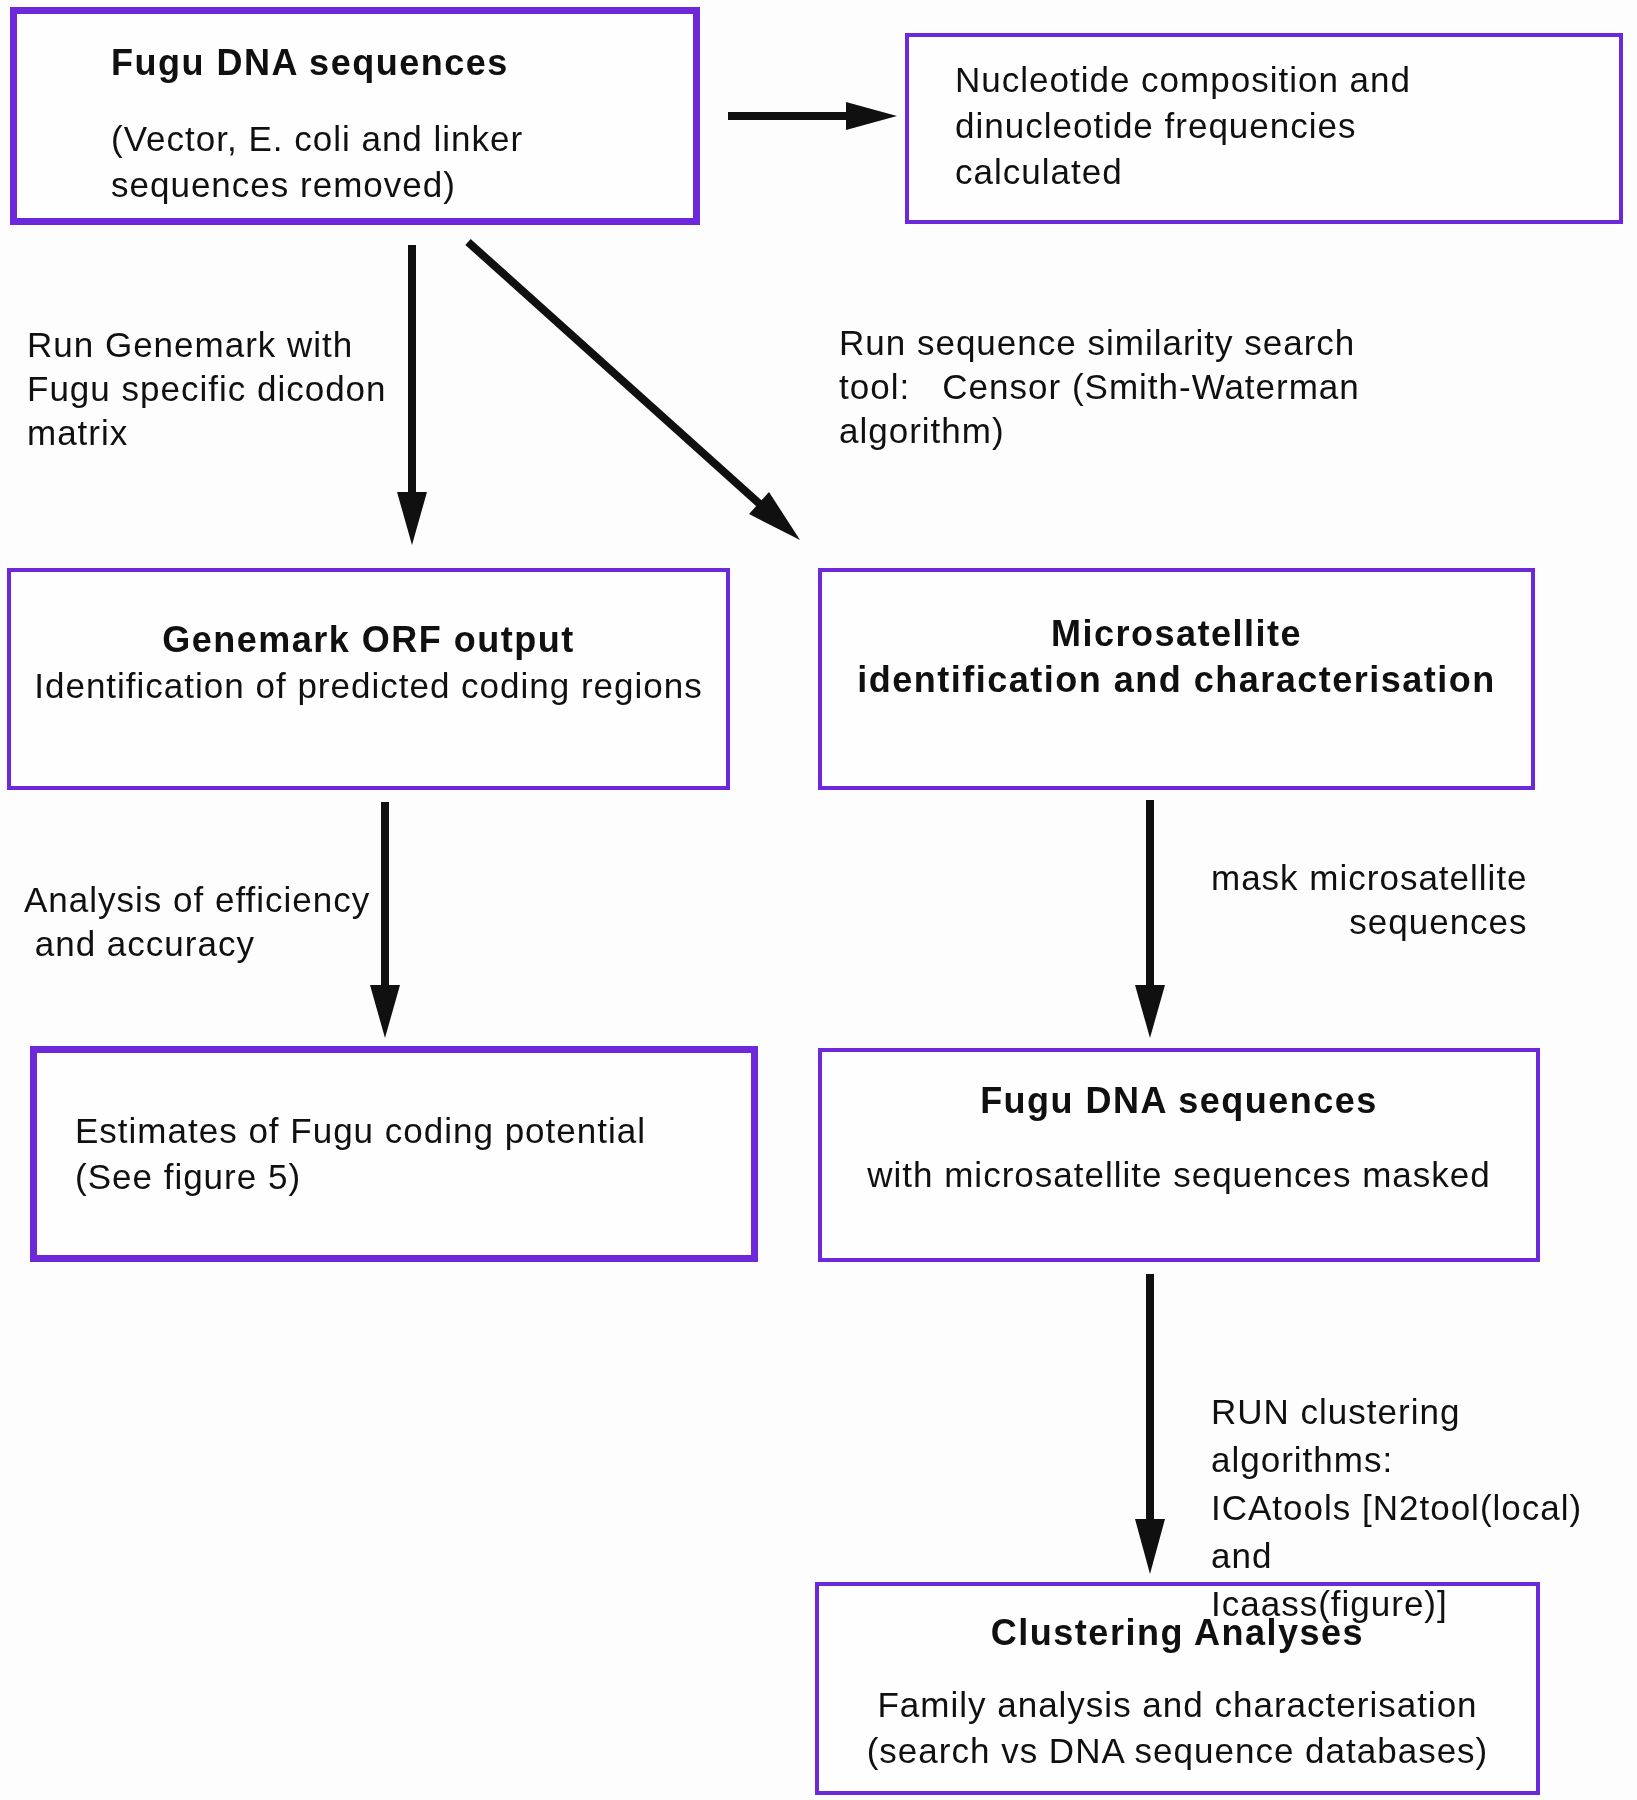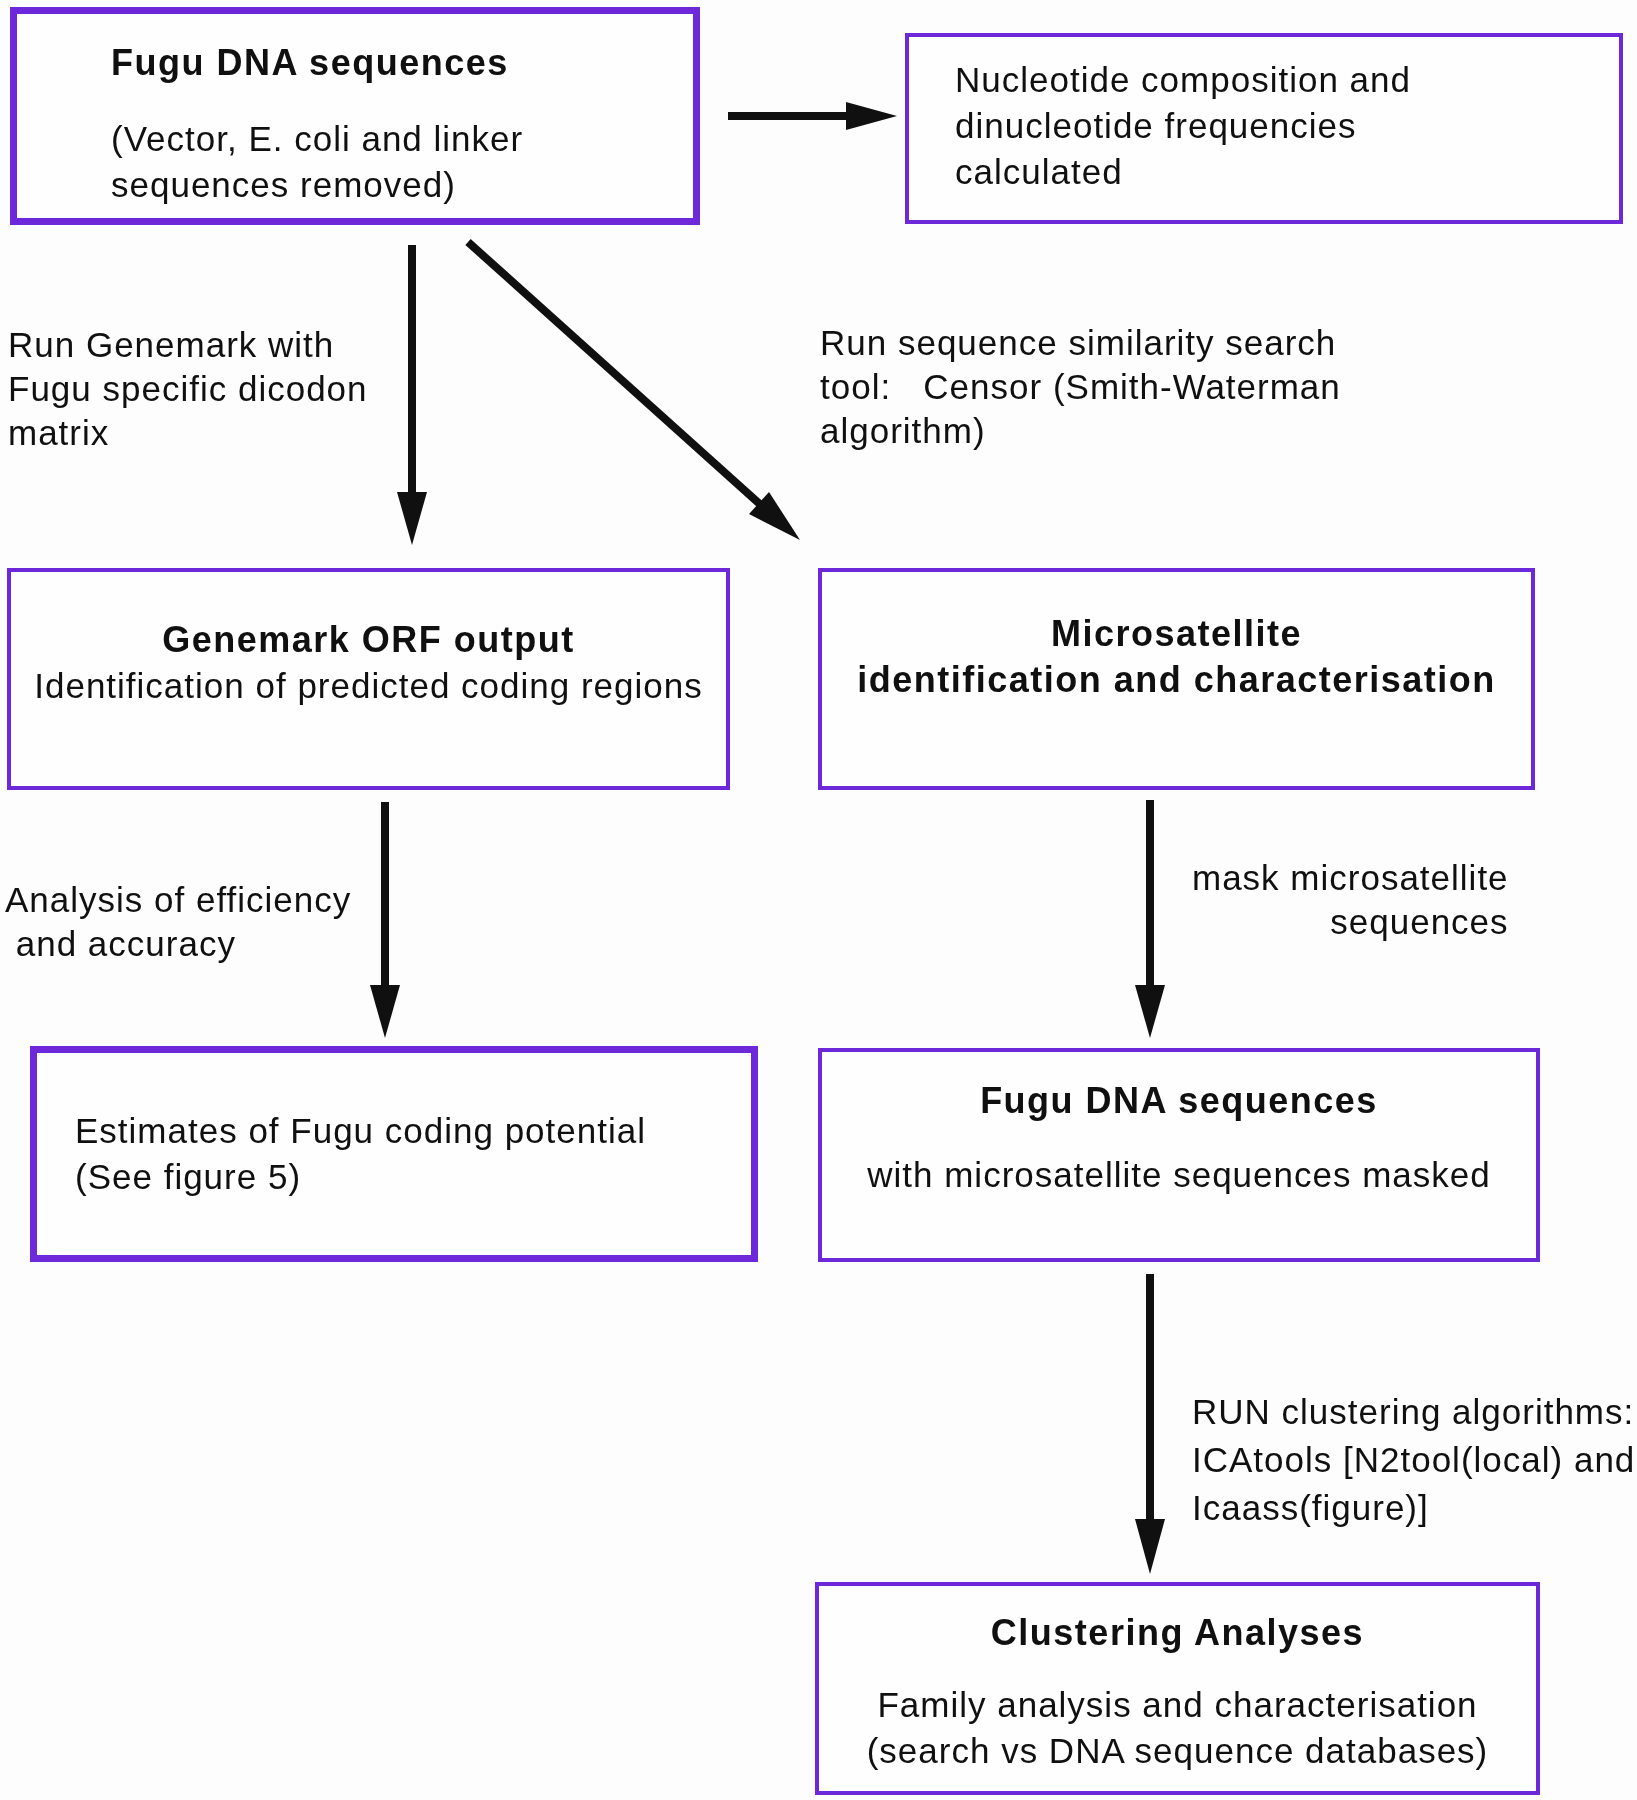--- a/index.html
+++ b/index.html
@@ -56,21 +56,21 @@
                  padding-bottom: 44px; box-sizing: border-box; }
   .b-estim     { left: 30px;  top: 1046px; width: 728px; height: 216px; border-width: 7px;
                  display: flex; flex-direction: column; justify-content: center;
                  padding-left: 38px; box-sizing: border-box; }
   .b-masked    { left: 818px; top: 1048px; width: 722px; height: 214px; padding-top: 26px; }
   .b-masked .gap { height: 28px; }
   .b-clust     { left: 815px; top: 1582px; width: 725px; height: 213px; padding-top: 24px; }
   .b-clust .gap { height: 26px; }
 
   
-  .lbl { position: absolute; }
+  .lbl { position: absolute; margin-left: 19px; }
   .lbl .t { line-height: 44px; }
   .l-genemark { left: 8px;    top: 323px; }
   .l-censor   { left: 820px;  top: 321px; }
   .l-analysis { left: 5px;    top: 878px; }
   .l-mask     { left: 1192px; top: 856px; text-align: right; }
   .l-clust    { left: 1192px; top: 1388px; }
   .l-clust .t { line-height: 48px; }
 </style>
 </head>
 <body>

